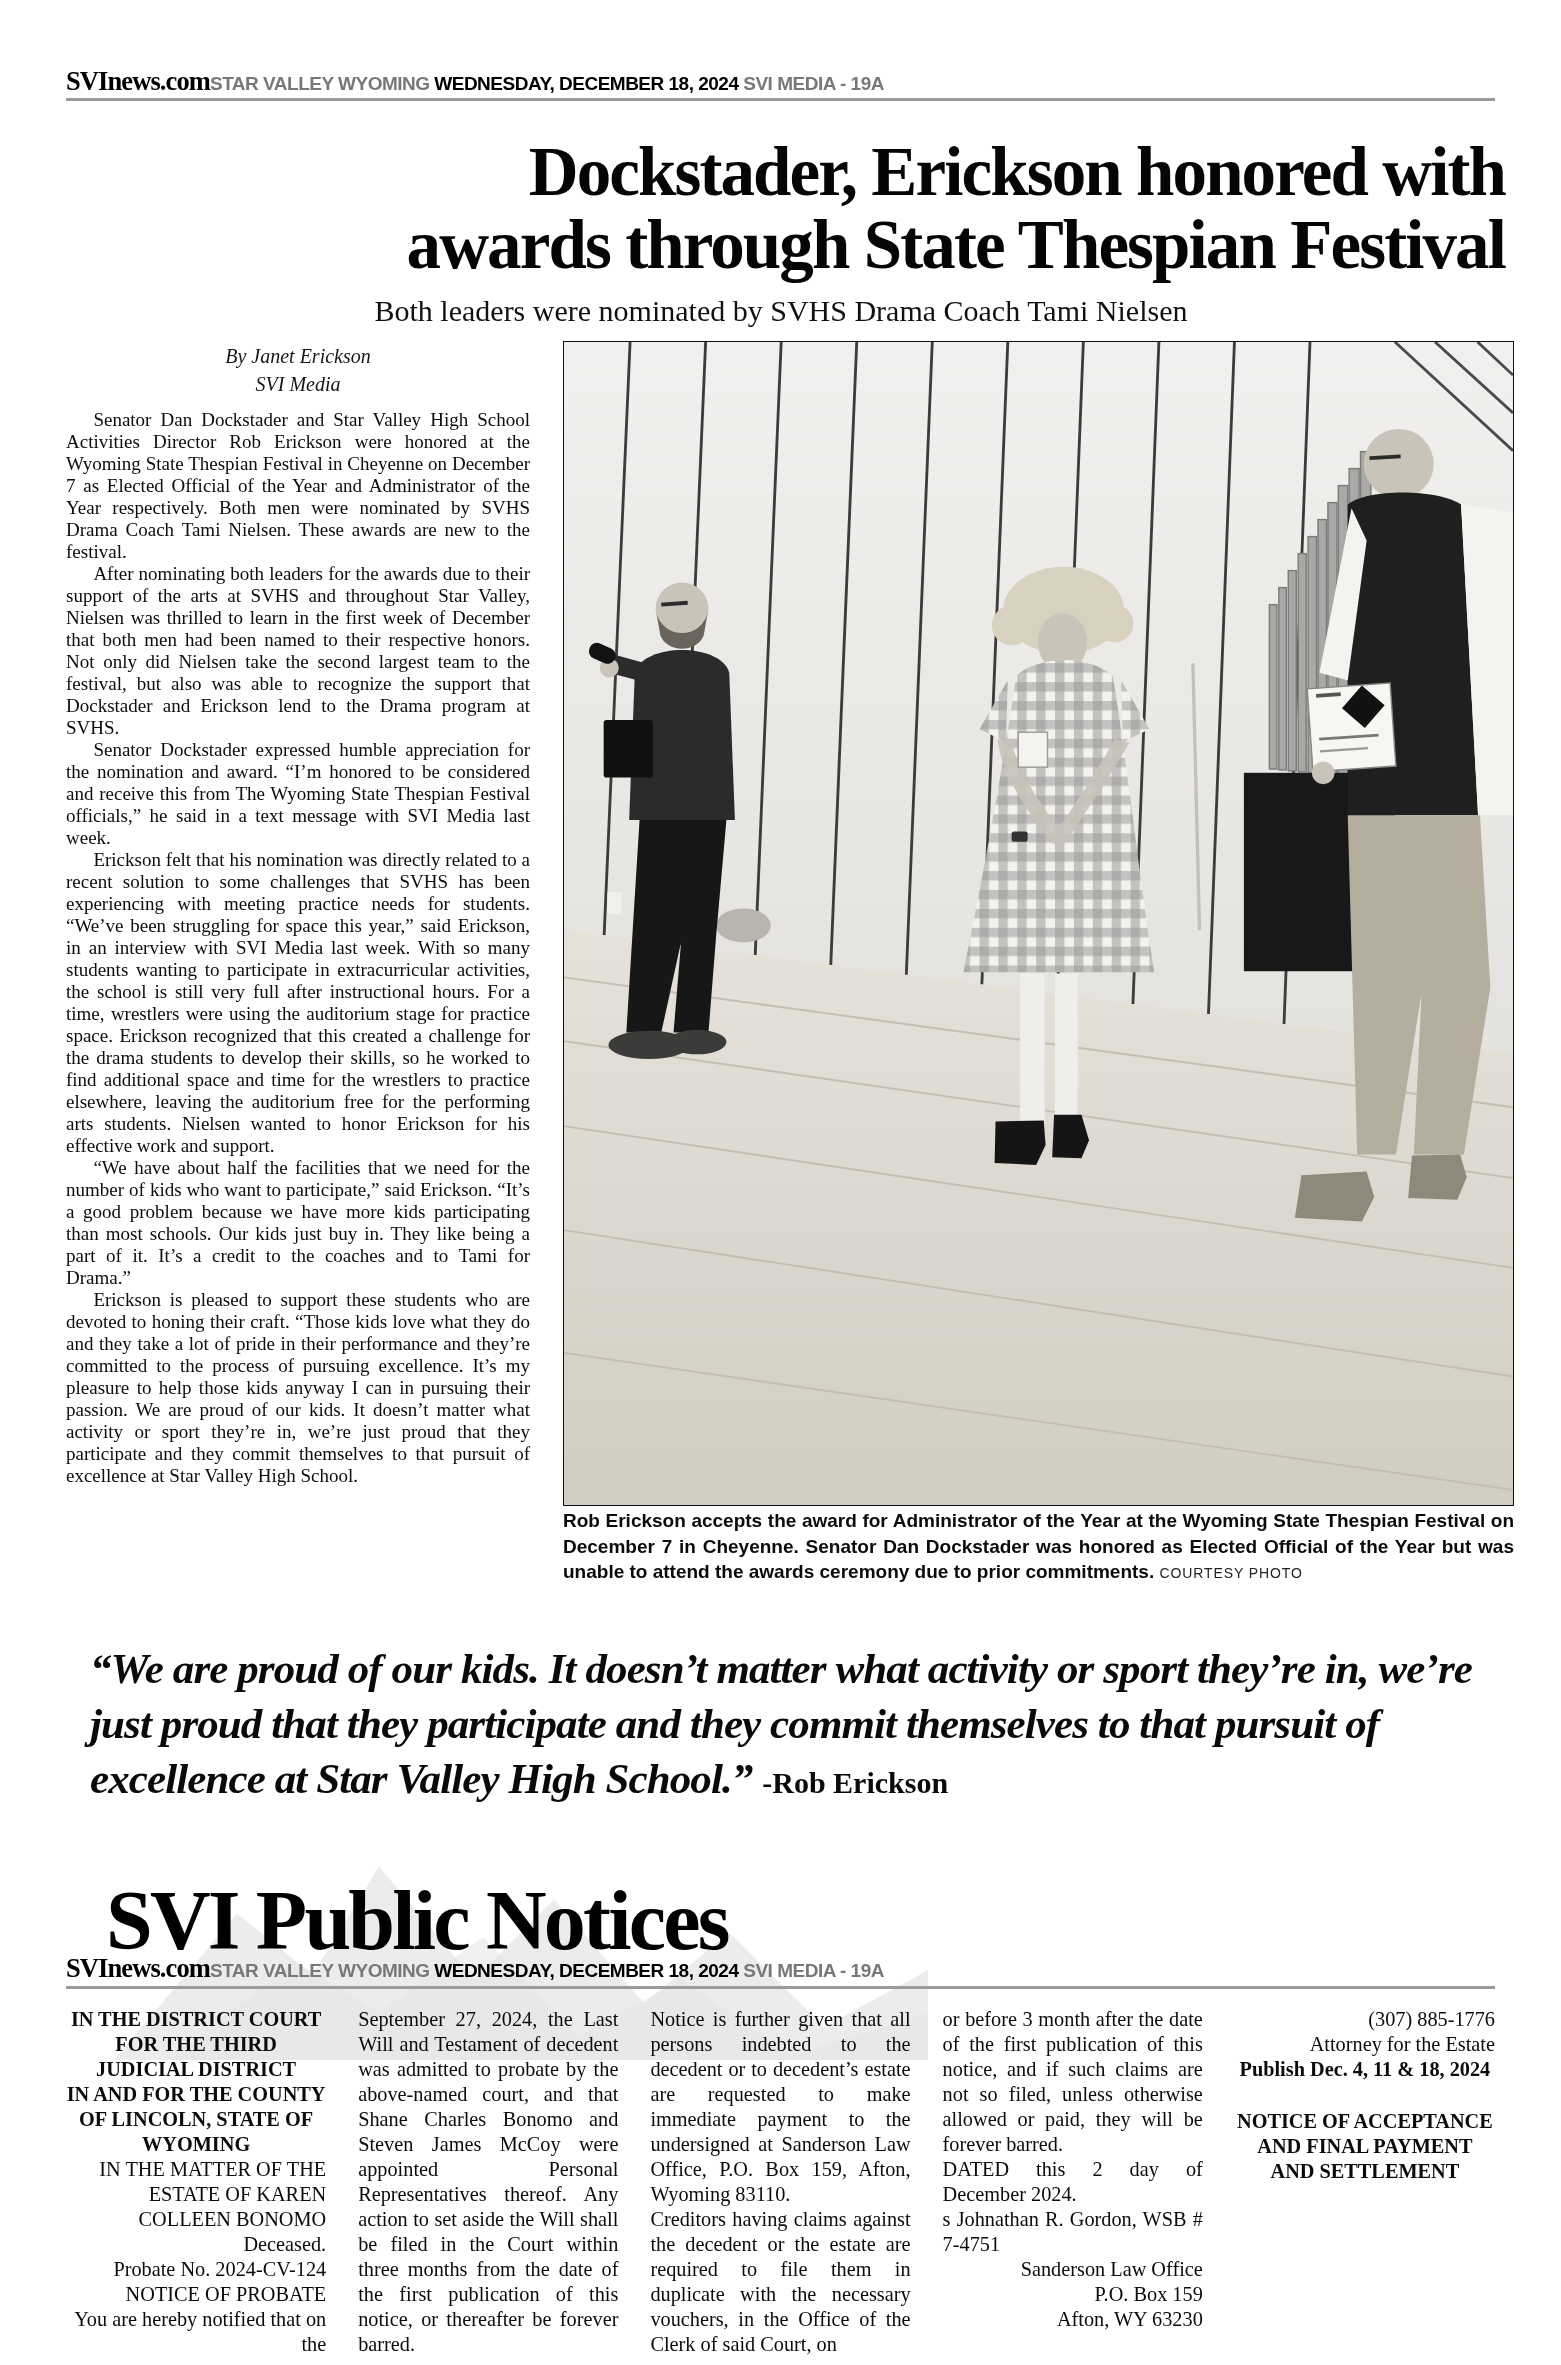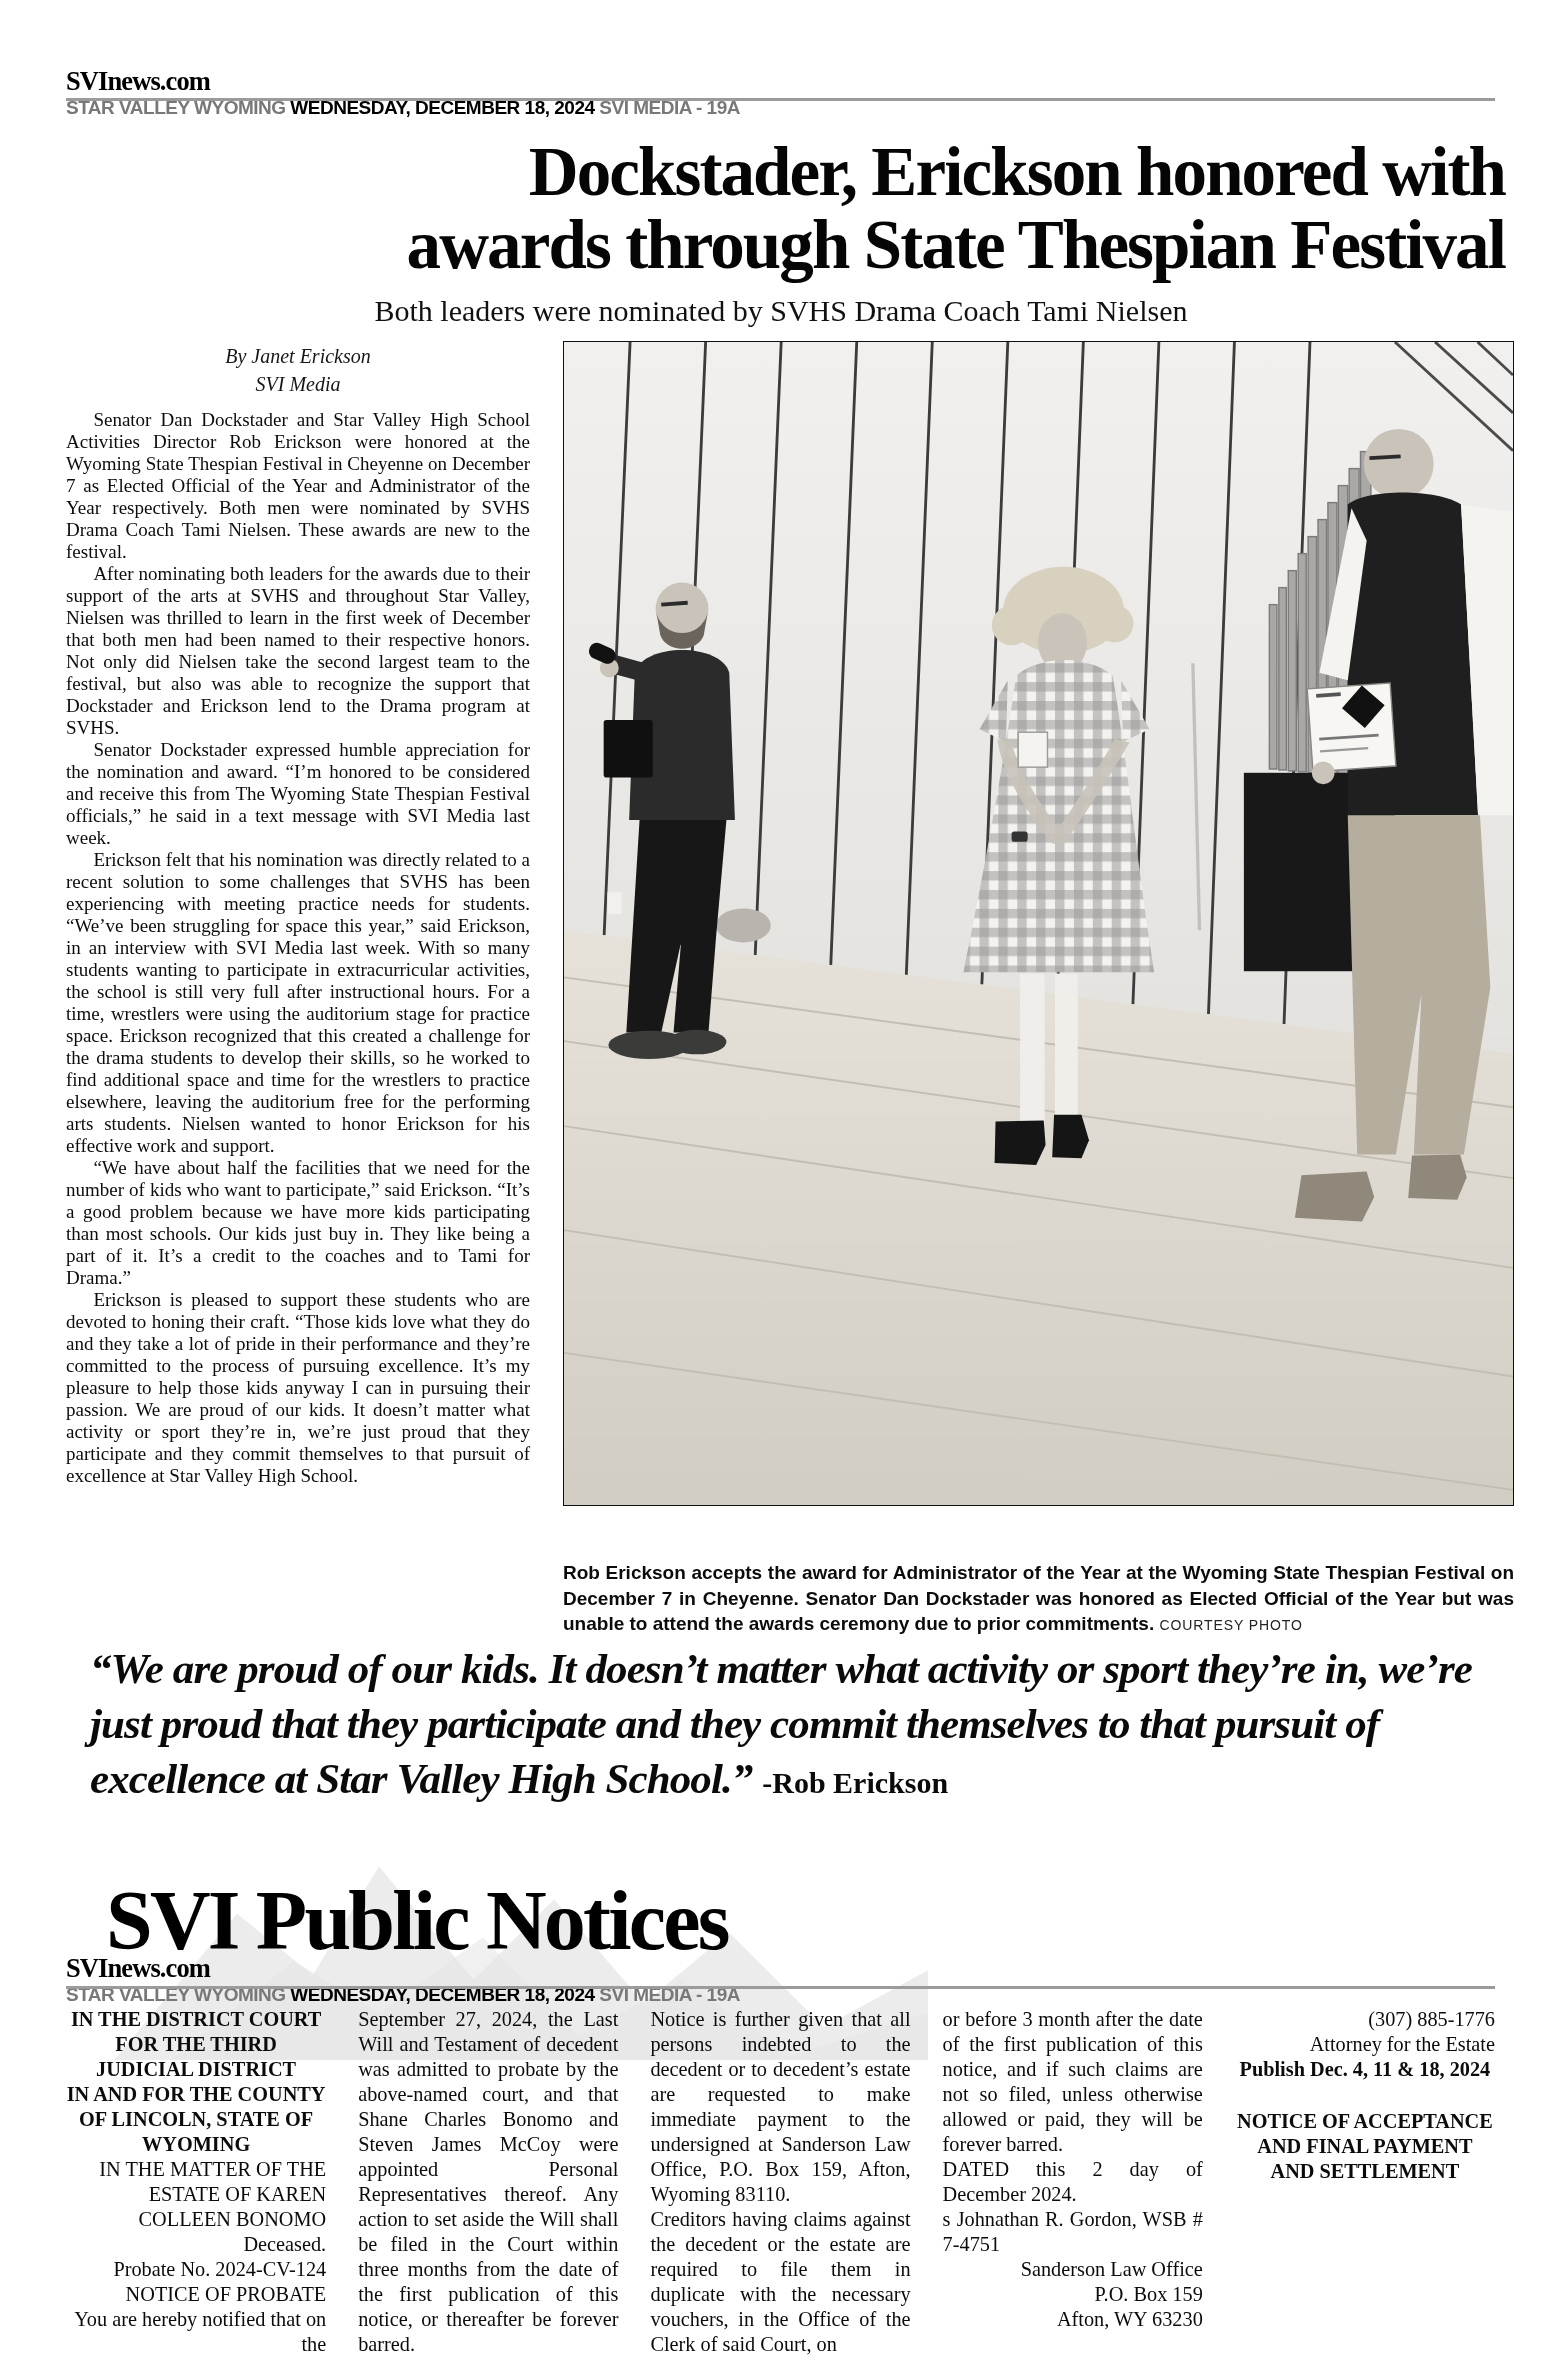--- a/index.html
+++ b/index.html
@@ -2,21 +2,21 @@
 <html lang="en" style="font-size:7.6px"><head>
 <meta charset="utf-8">
 <style>
   html,body{margin:0;padding:0;}
   body{
     width:1561px;height:2413px;position:relative;background:#ffffff;
     font-family:"Liberation Serif",serif;color:#0a0a0a;
     -webkit-font-smoothing:antialiased;
   }
   
-  .hdr{position:absolute;left:66px;width:1429px;display:flex;justify-content:flex-start;align-items:baseline;flex-direction:column;}
+  .hdr{position:absolute;left:66px;width:1429px;display:flex;justify-content:flex-start;align-items:baseline;}
   .hdr .site{font-family:"Liberation Serif",serif;font-weight:bold;font-size:26.5px;letter-spacing:-0.9px;color:#000;}
   .hdr .meta{font-family:"Liberation Sans",sans-serif;font-weight:bold;font-size:19px;letter-spacing:-0.5px;color:#787878;white-space:nowrap;}
   .hdr .meta .date{color:#000;}
   .rule{position:absolute;left:66px;width:1429px;height:3.3px;background:#9b9b9b;}
   
   #headline{position:absolute;top:136px;left:57px;width:1448px;text-align:right;
     font-weight:bold;font-size:69px;line-height:1.06;letter-spacing:-1.9px;color:#050505;margin:0;}
   #headline span{display:block;}
   #subhead{position:absolute;top:294px;left:57px;width:1448px;text-align:center;
     font-size:30px;letter-spacing:0;color:#111;}
@@ -24,21 +24,21 @@
     font-style:italic;font-weight:normal;font-size:20px;line-height:28px;color:#161616;}
   
   #article{position:absolute;top:409px;left:66px;width:464px;
     font-size:19px;line-height:22px;text-align:justify;color:#0c0c0c;}
   #article p{margin:0;text-indent:27.4px;}
   
   #photo{position:absolute;top:341px;left:563px;width:951px;height:1165px;
     border:1.9px solid #101010;box-sizing:border-box;background:#eceae8;}
   #photo svg{display:block;width:100%;height:100%;}
   
-  #caption{position:absolute;top:1560px;left:563px;width:951px;
+  #caption{position:absolute;top:1508px;left:563px;width:951px;
     font-family:"Liberation Sans",sans-serif;font-weight:bold;
     font-size:19px;line-height:25.5px;text-align:justify;color:#0b0b0b;}
   #caption .credit{font-weight:normal;font-size:14px;letter-spacing:0.9px;color:#222;}
   
   #pullquote{position:absolute;top:1641px;left:90px;width:1424px;
     font-style:italic;font-weight:bold;font-size:43px;line-height:55px;letter-spacing:-0.9px;color:#0a0a0a;}
   #pullquote .pq-attr{font-style:normal;font-weight:bold;font-size:30px;letter-spacing:0;}
   
   #notices-watermark{position:absolute;top:1857px;left:114px;width:814px;height:203px;z-index:0;}
   #notices-title{position:absolute;top:1868px;left:102px;z-index:1;

